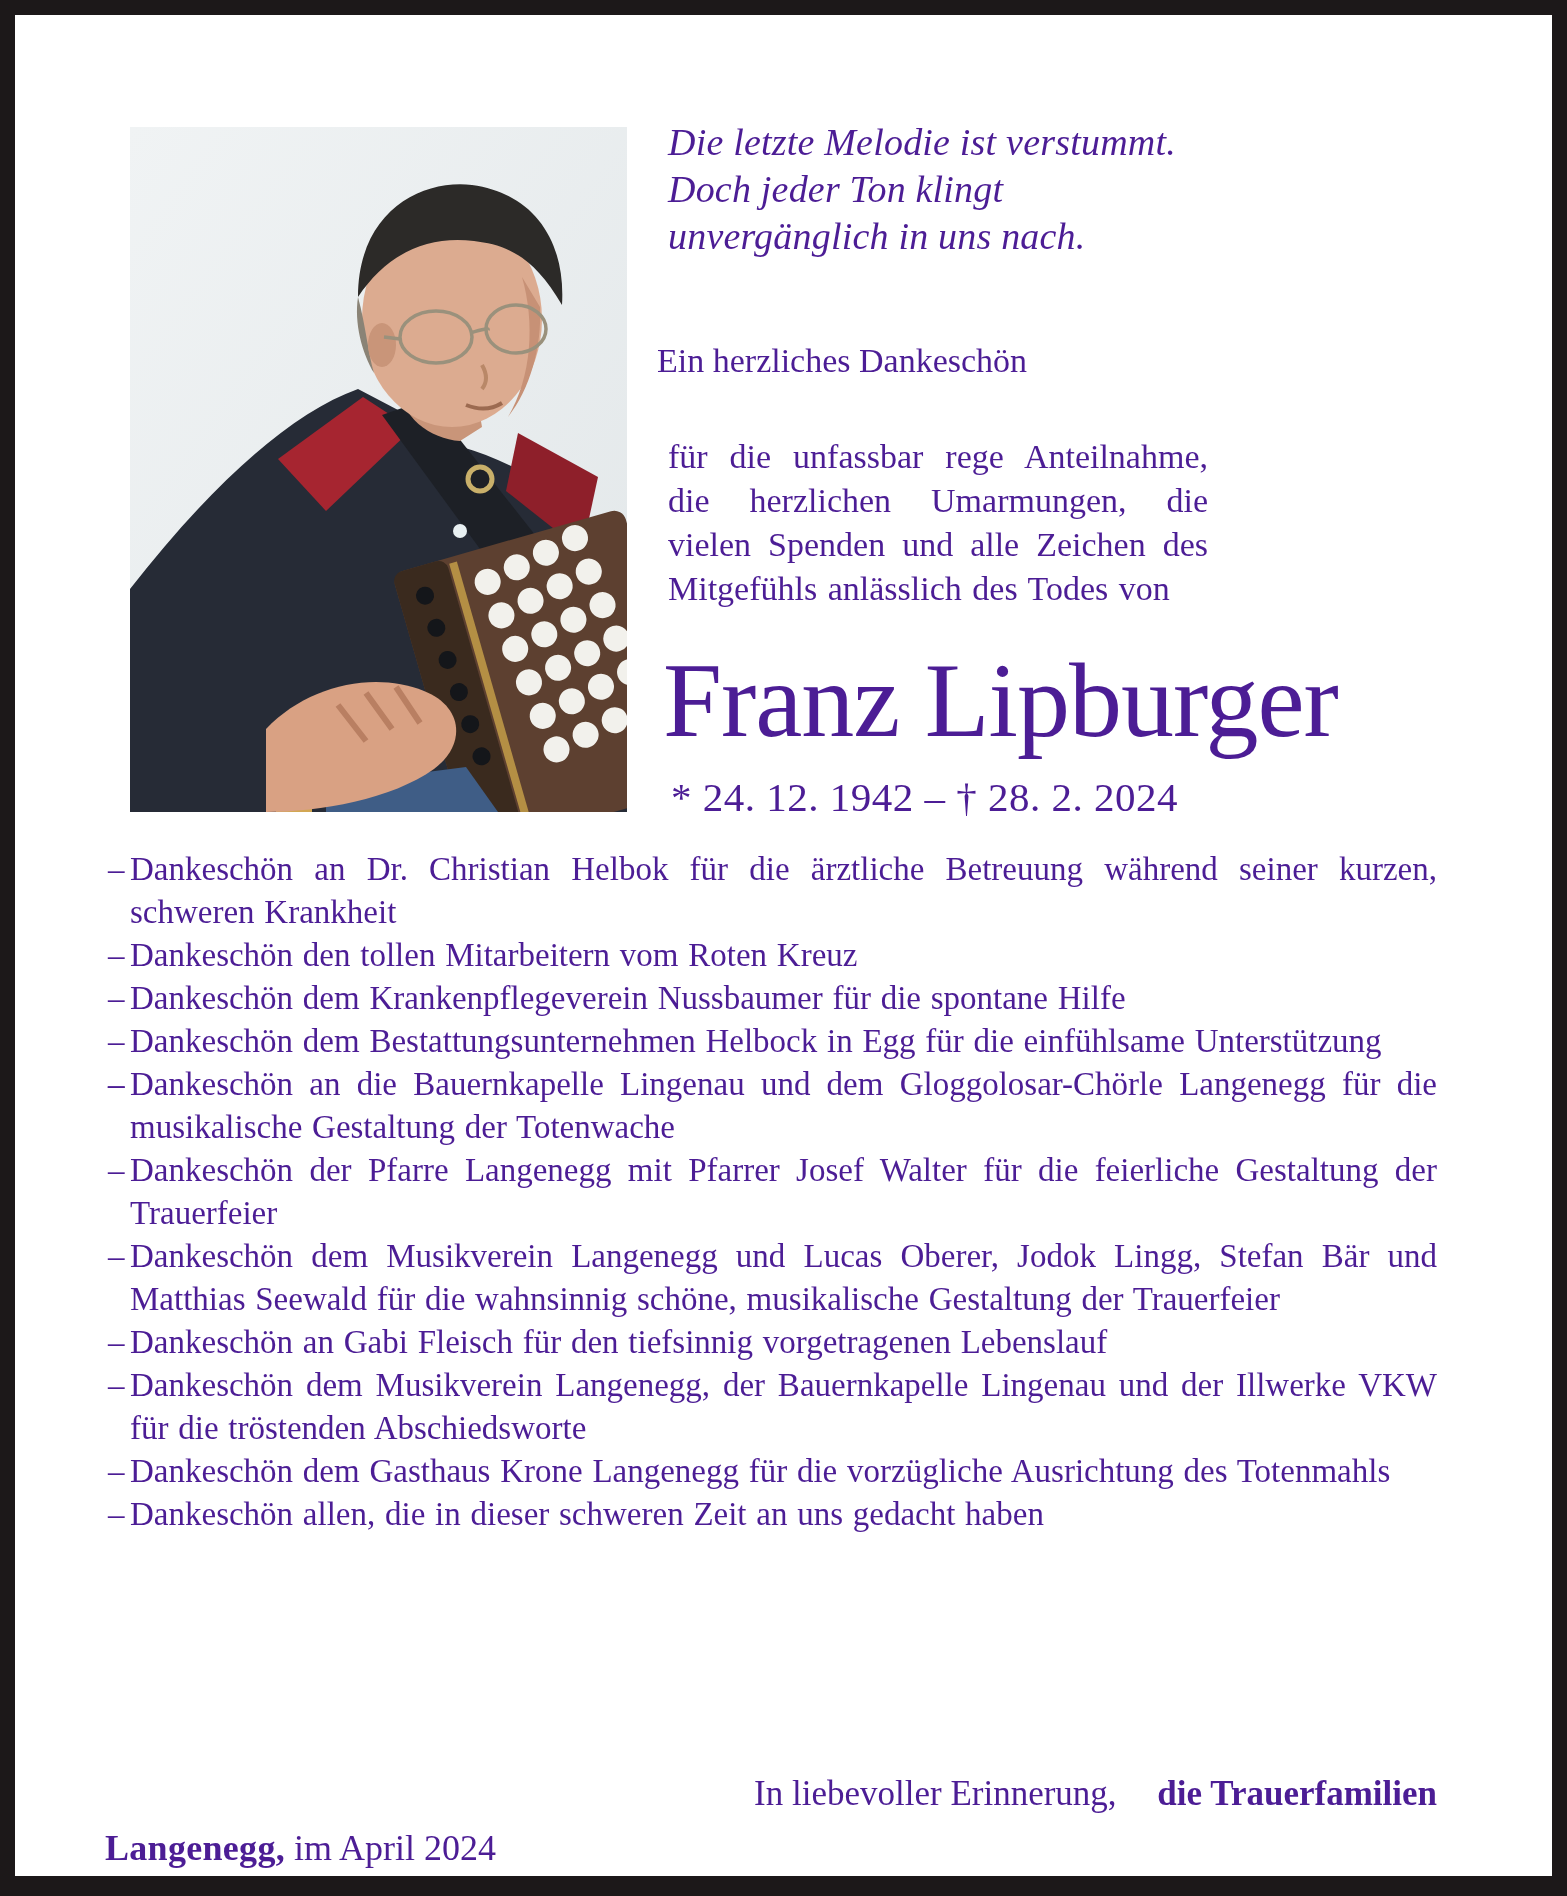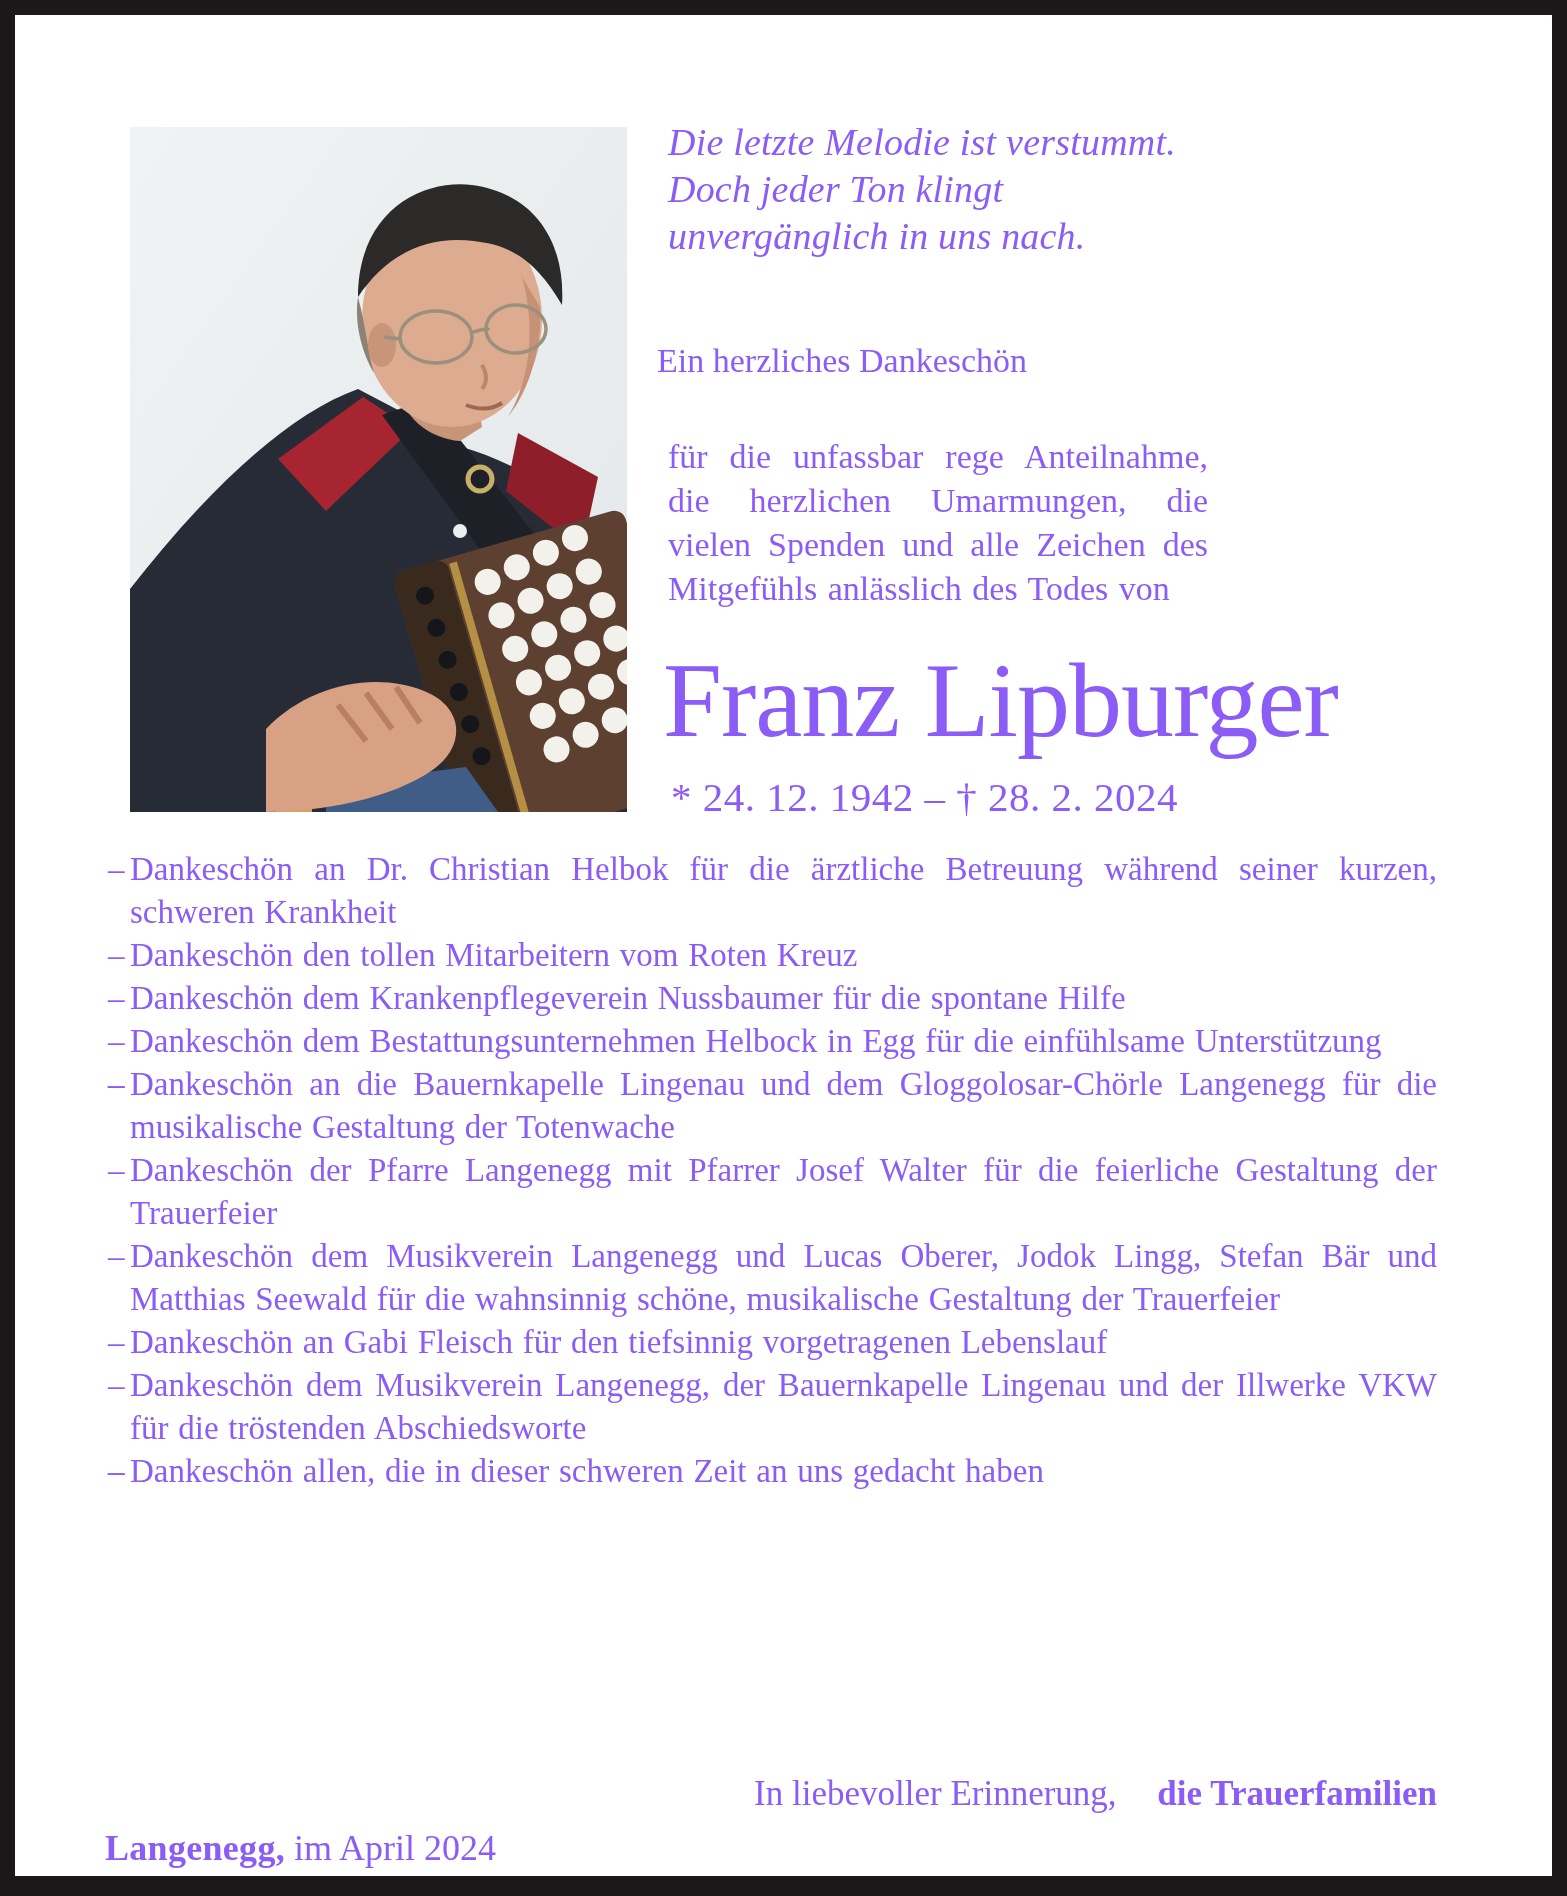--- a/index.html
+++ b/index.html
@@ -4,21 +4,21 @@
 <style>
   html,body{margin:0;padding:0;background:#ffffff;}
   .page{
     position:relative;
     width:1567px;height:1896px;
     box-sizing:border-box;
     background:#ffffff;
     border:15px solid #1c1819;
     border-bottom-width:20px;
     font-family:"Liberation Serif","DejaVu Serif",serif;
-    color:#8b5cf6;
+    color:#4c1d95;
     overflow:hidden;
   }
   .abs{position:absolute;}
   
   .photo{left:115px;top:112px;width:497px;height:685px;}
   .photo svg{display:block;width:100%;height:100%;}
   
   .poem{left:653px;top:104px;width:545px;font-style:italic;font-size:38px;line-height:47px;letter-spacing:.2px;}
   .heading{left:642px;top:326px;width:560px;font-size:34px;line-height:1.15;}
   .intro{left:653px;top:420px;width:540px;font-size:34px;line-height:44px;text-align:justify;word-spacing:2px;}
@@ -146,21 +146,21 @@
       <li><span class="dash">–</span><span>Dankeschön an Dr. Christian Helbok für die ärztliche Betreuung während seiner kurzen, schweren Krankheit</span></li>
       <li><span class="dash">–</span><span>Dankeschön den tollen Mitarbeitern vom Roten Kreuz</span></li>
       <li><span class="dash">–</span><span>Dankeschön dem Krankenpflegeverein Nussbaumer für die spontane Hilfe</span></li>
       <li><span class="dash">–</span><span>Dankeschön dem Bestattungsunternehmen Helbock in Egg für die einfühlsame Unterstützung</span></li>
       <li><span class="dash">–</span></li>
       <li><span class="dash">–</span><span>Dankeschön an die Bauernkapelle Lingenau und dem Gloggolosar-Chörle Langenegg für die musikalische Gestaltung der Totenwache</span></li>
       <li><span class="dash">–</span><span>Dankeschön der Pfarre Langenegg mit Pfarrer Josef Walter für die feierliche Gestaltung der Trauerfeier</span></li>
       <li><span class="dash">–</span><span>Dankeschön dem Musikverein Langenegg und Lucas Oberer, Jodok Lingg, Stefan Bär und Matthias Seewald für die wahnsinnig schöne, musikalische Gestaltung der Trauerfeier</span></li>
       <li><span class="dash">–</span><span>Dankeschön an Gabi Fleisch für den tiefsinnig vorgetragenen Lebenslauf</span></li>
       <li><span class="dash">–</span><span>Dankeschön dem Musikverein Langenegg, der Bauernkapelle Lingenau und der Illwerke VKW für die tröstenden Abschiedsworte</span></li>
-      <li><span class="dash">–</span></li>
+      <li><span class="dash">–</span><span>Dankeschön dem Gasthaus Krone Langenegg für die vorzügliche Ausrichtung des Totenmahls</span></li>
       <li><span class="dash">–</span><span>Dankeschön allen, die in dieser schweren Zeit an uns gedacht haben</span></li>
     </ul>
 
   <div class="abs closing">
     <span>In liebevoller Erinnerung,</span>
     <span class="sig">die Trauerfamilien</span>
   </div>
 
   <div class="abs footer">
     <span class="place">Langenegg,</span>

